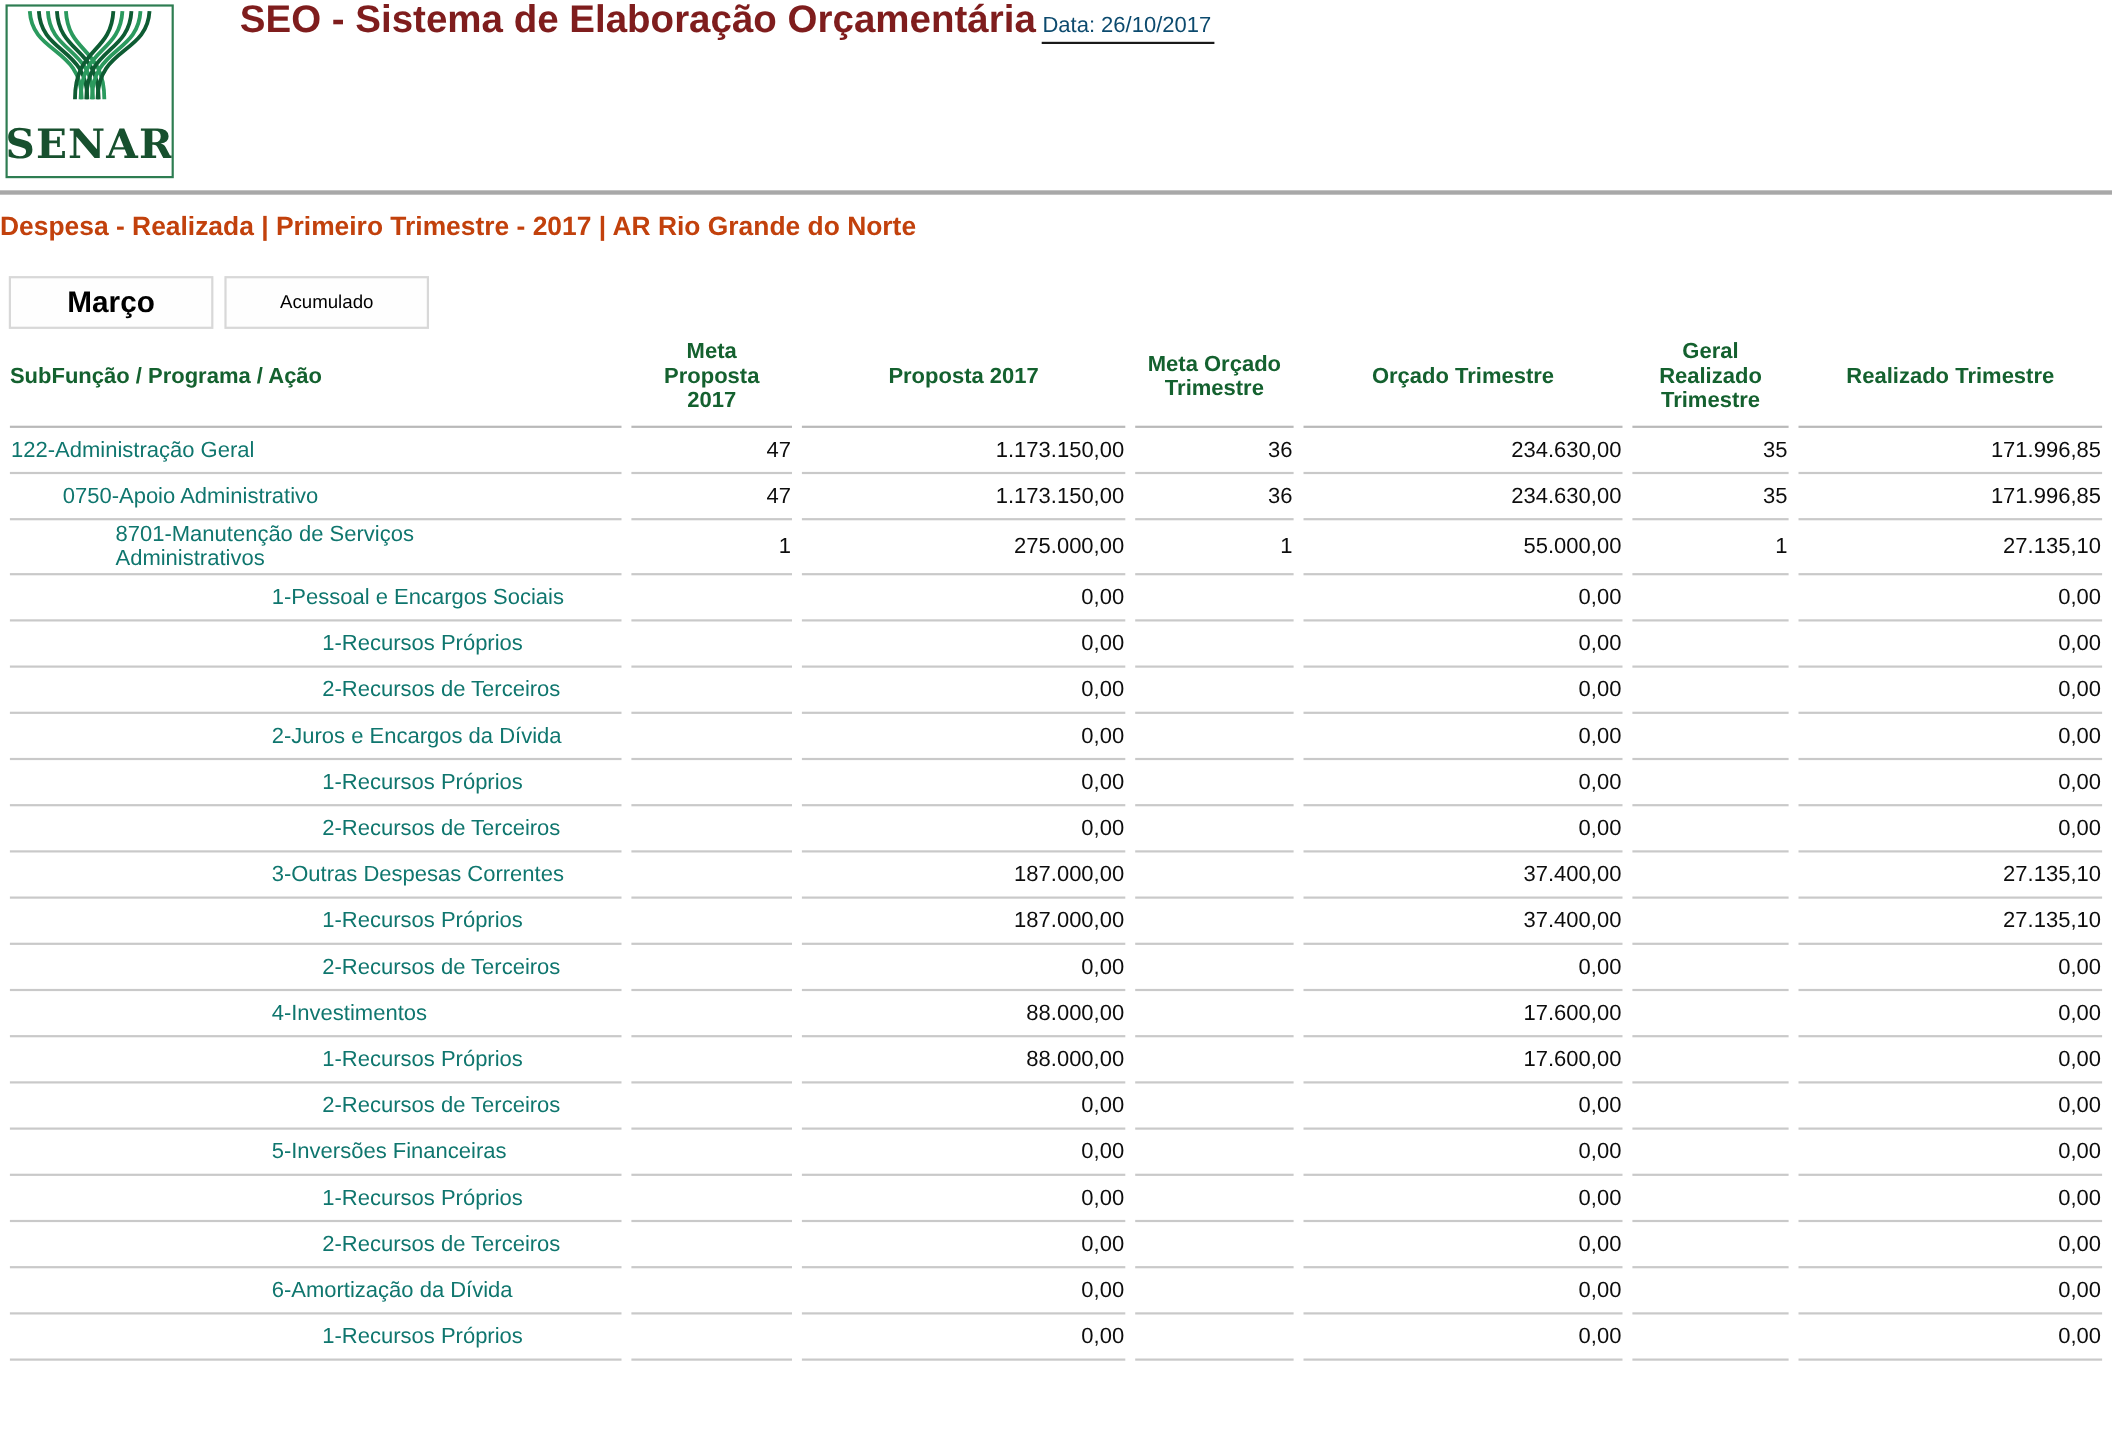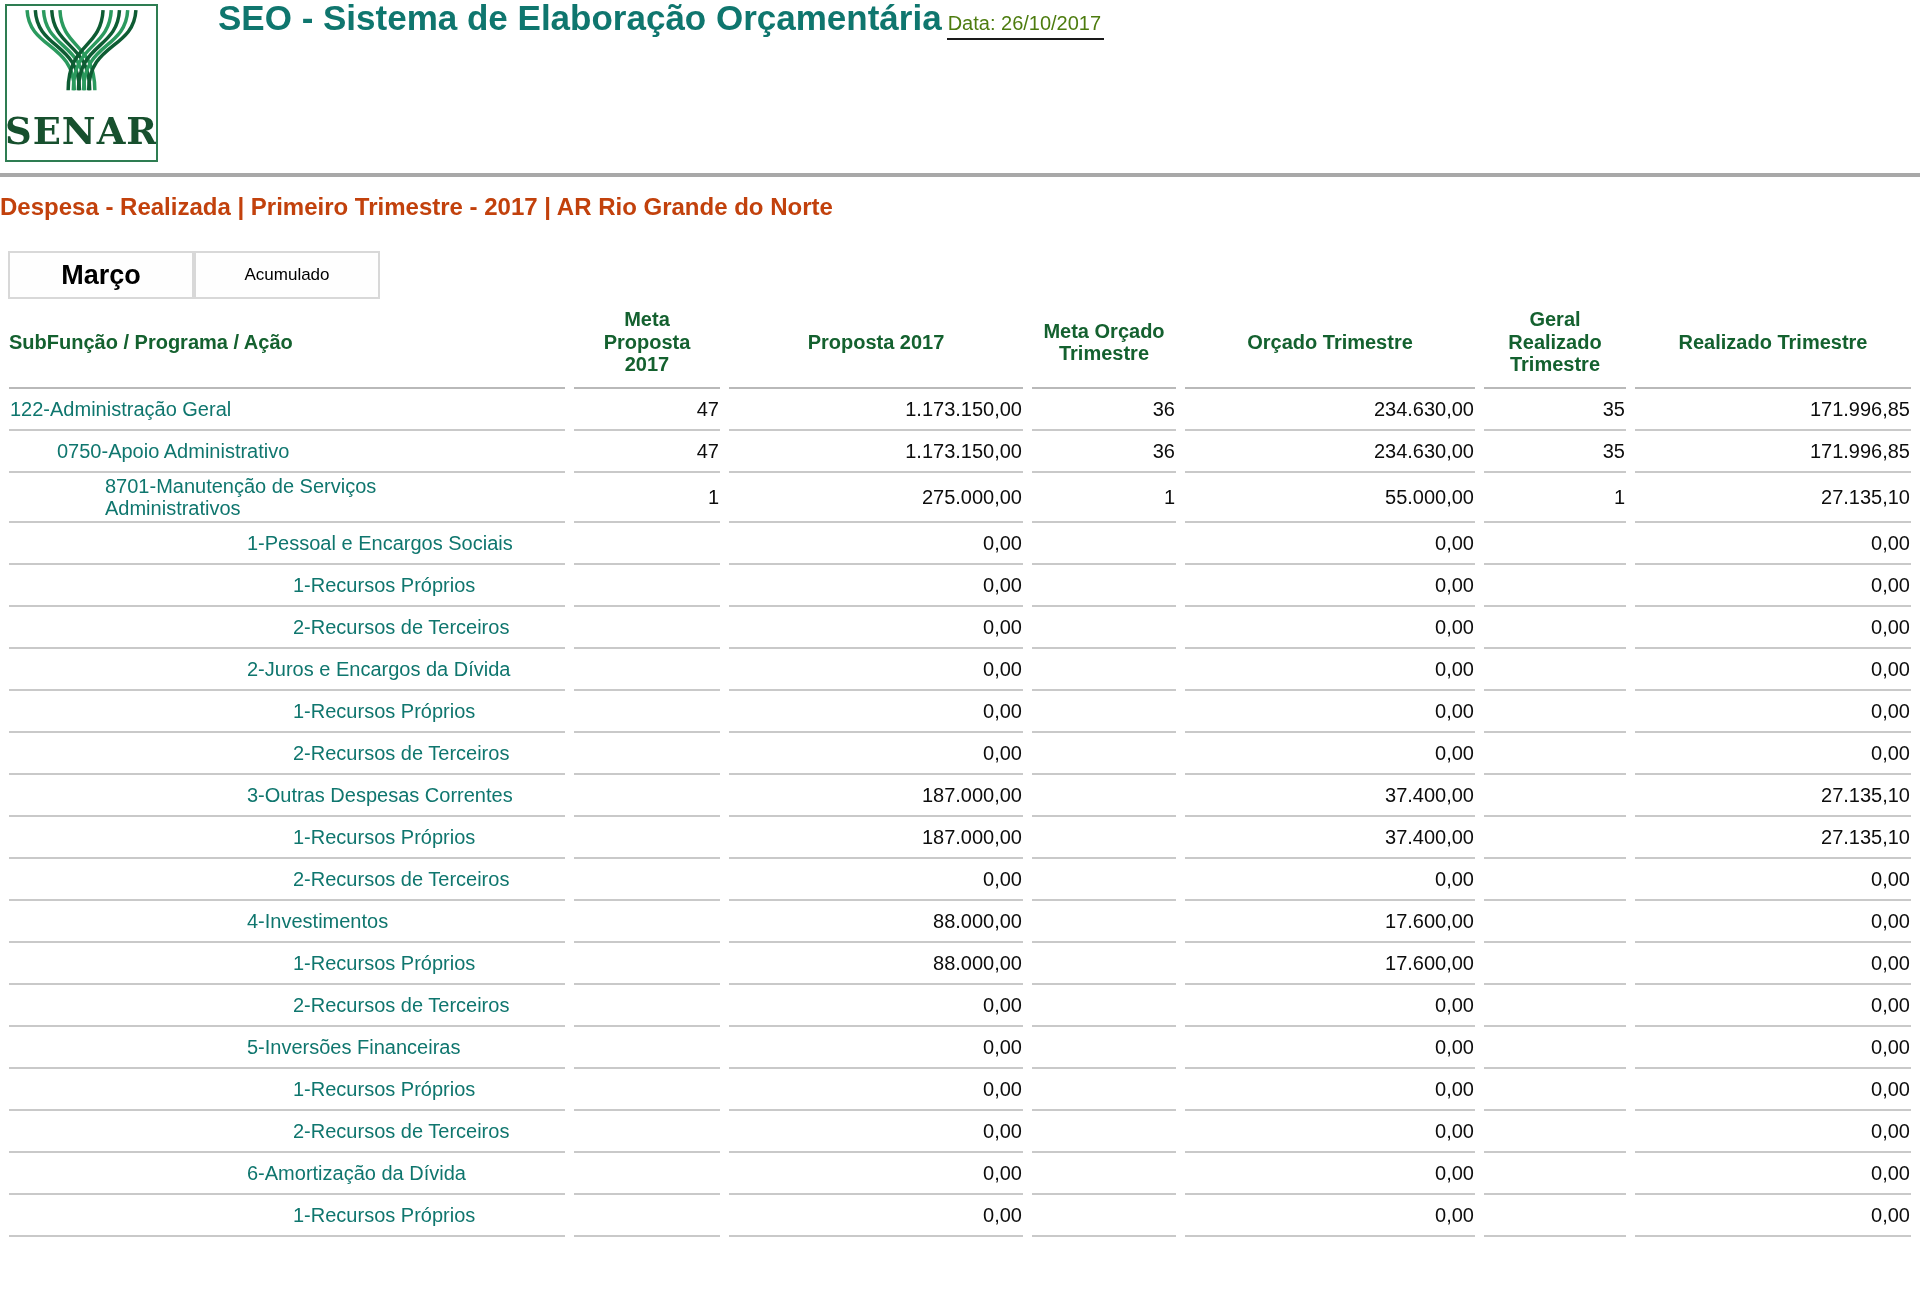--- a/index.html
+++ b/index.html
@@ -18,47 +18,47 @@
     margin: 4px 0 0 5px;
     border: 2px solid #2e7d52;
     background: #fff;
     flex: 0 0 auto;
   }
   .logo svg { width: 100%; height: 100%; display: block; }
   .title-row { display: flex; align-items: flex-end; margin-left: 60px; padding-bottom: 2px; }
   .title {
     font-size: 35px;
     font-weight: bold;
-    color: #0f766e;
+    color: #7f1d1d;
     letter-spacing: 0px;
     line-height: 1.05;
     white-space: nowrap;
   }
   .report-date {
     font-size: 20px;
-    color: #4d7c0f;
+    color: #0c4a6e;
     margin-left: 5px;
     margin-bottom: -3px;
     padding: 0 3px 3px 1px;
     border-bottom: 2px solid #1a1a1a;
     white-space: nowrap;
   }
 
   .rule { height: 4px; background: #a8a8a8; margin-top: 9px; width: 1920px; }
 
   .subtitle {
     margin-top: 16px;
     text-align: left;
     font-size: 24px;
     font-weight: bold;
     color: #c2410c;
   }
 
   
-  .tabs { margin: 30px 0 0 8px; display: flex; }
+  .tabs { margin: 30px 0 0 8px; display: flex; gap: 10px; }
   .tab {
     display: inline-flex; align-items: center; justify-content: center;
     min-width: 186px; height: 48px;
     background: #fefefe;
     border: 2px solid #d8d8d8;
     font-family: inherit;
     font-size: 17px;
     color: #000;
     padding: 4px 24px;
     cursor: pointer;

